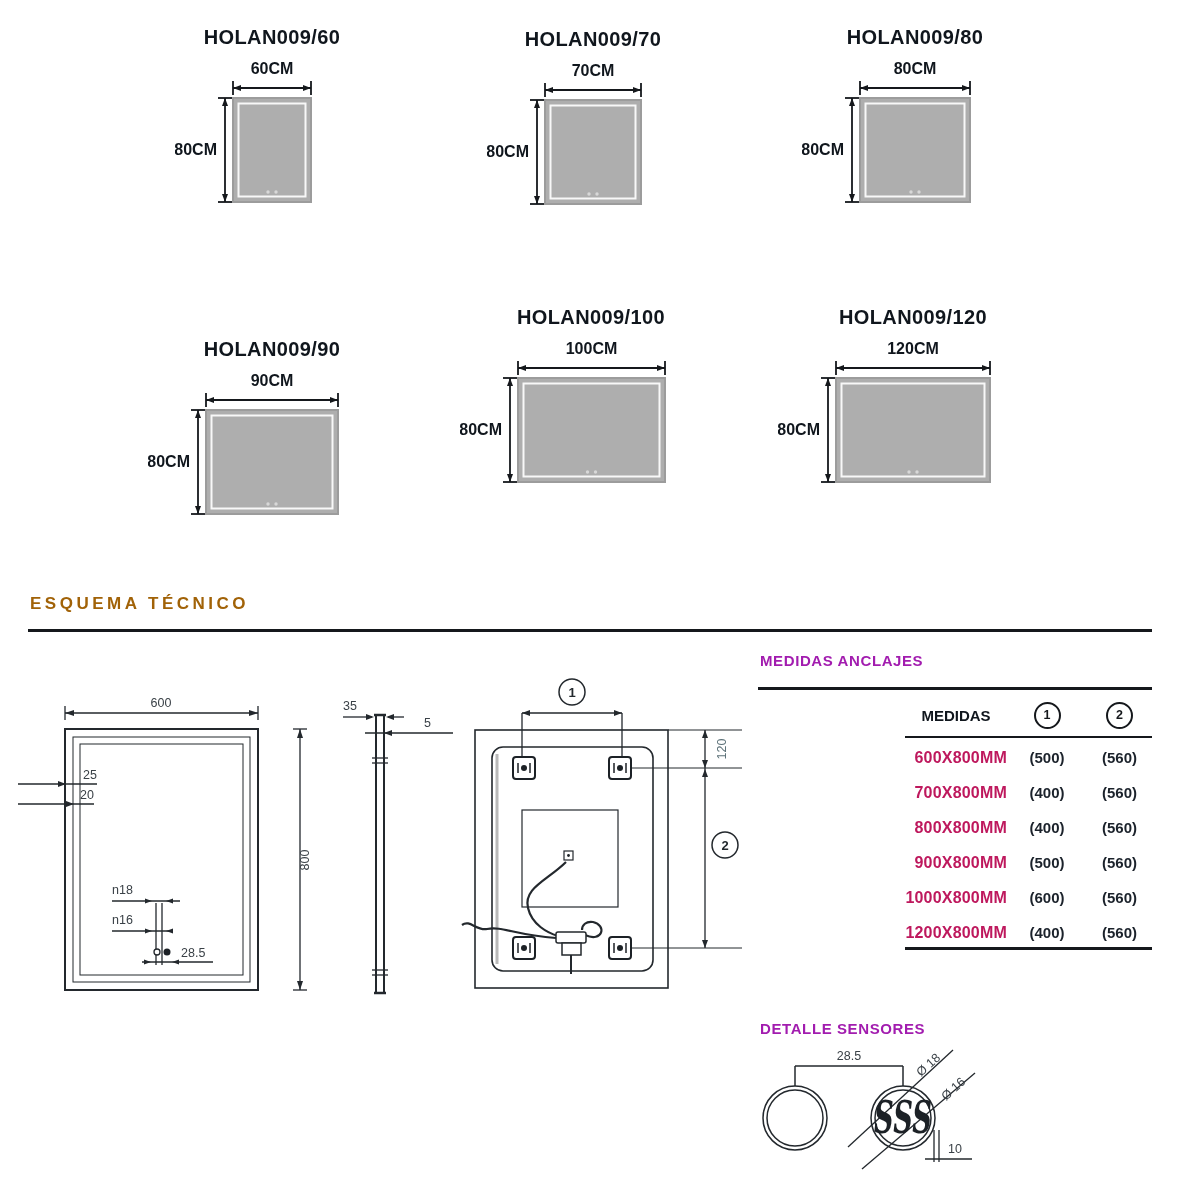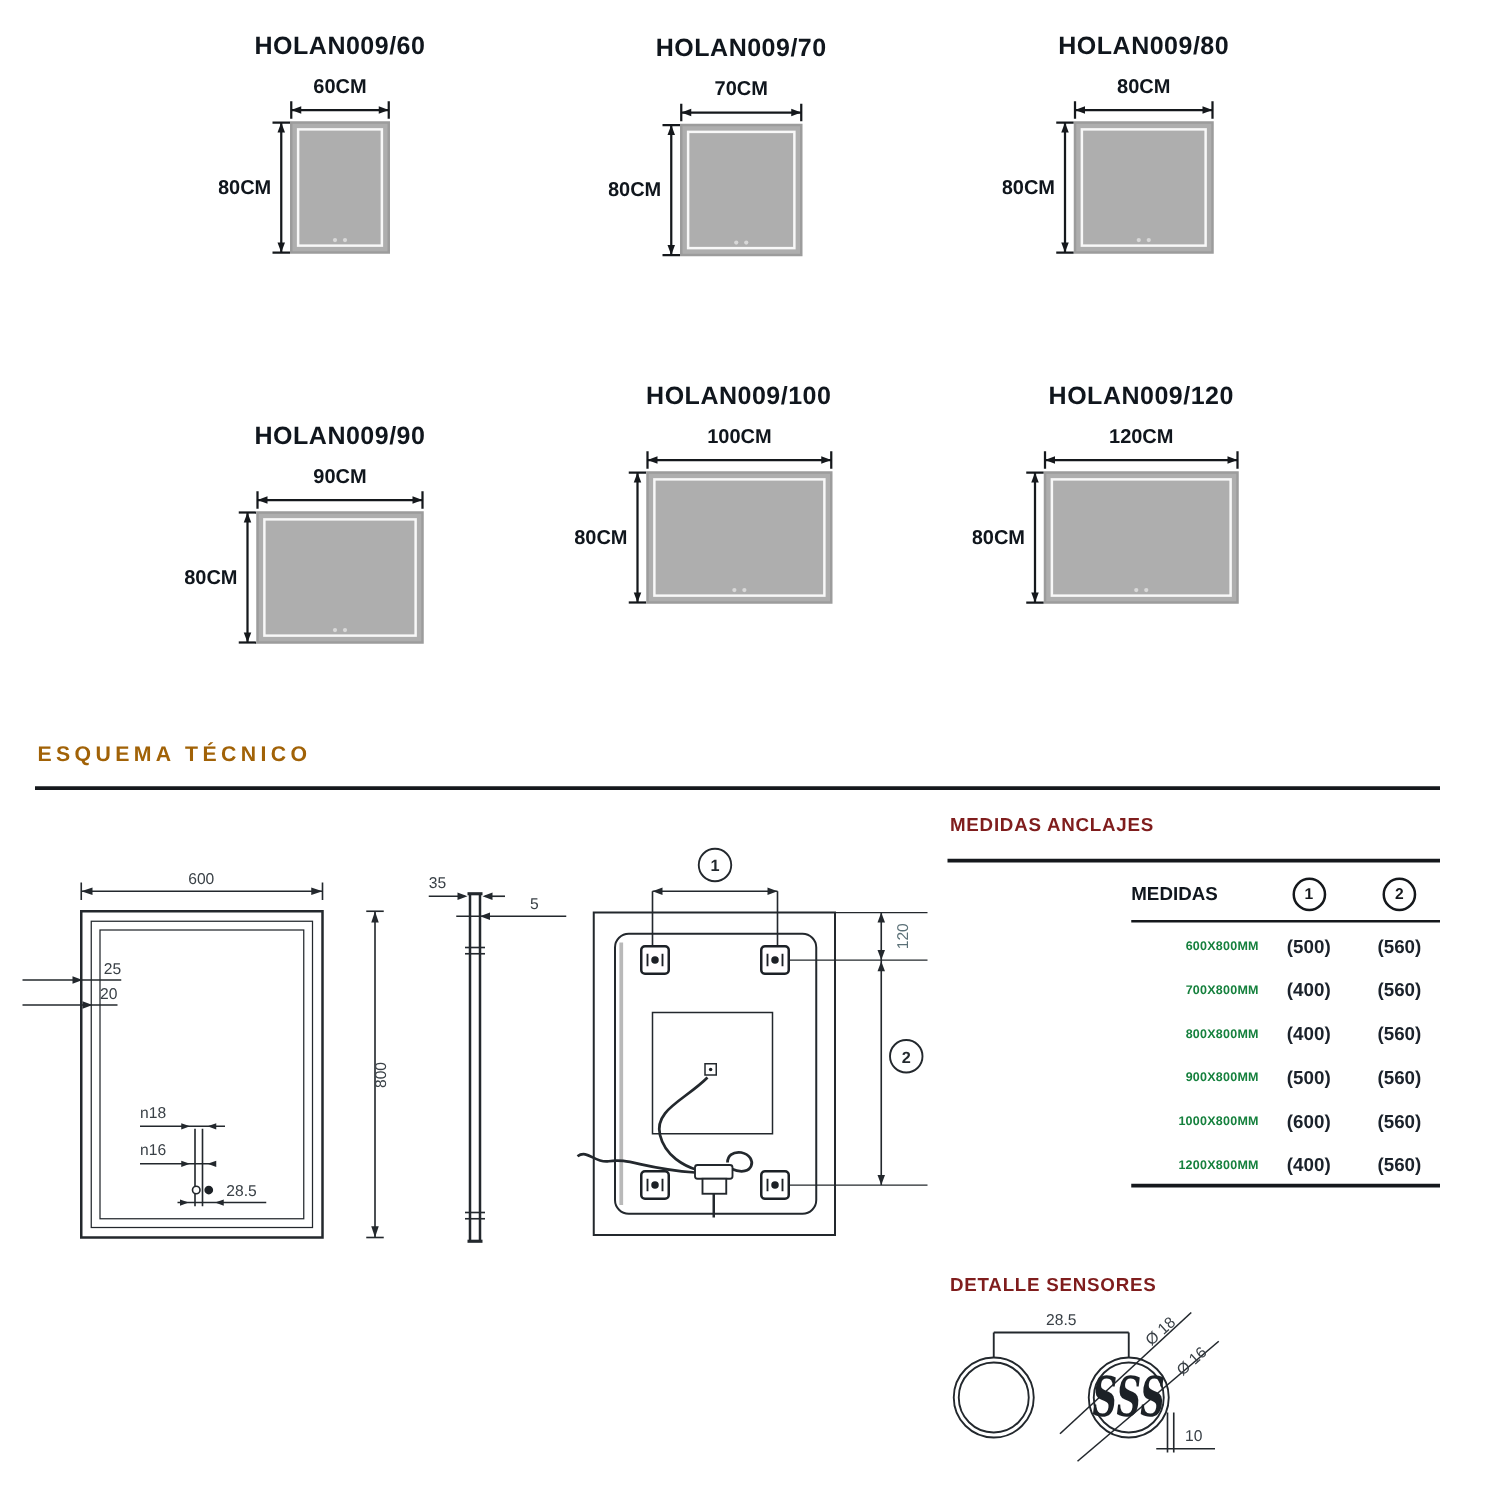--- a/index.html
+++ b/index.html
@@ -8,30 +8,30 @@
   .fig-title{position:absolute;width:300px;text-align:center;font-size:20px;
              font-weight:700;letter-spacing:.4px;color:#10161d;white-space:nowrap}
   .figure{position:absolute}
   .figure svg{position:absolute;top:30px;left:0}
   svg text{font-family:"Liberation Sans",sans-serif}
   .dim-big{font-size:16px;font-weight:700;fill:#10161d}
   .dim-sm{font-size:12.5px;font-weight:500;fill:#3a4147}
   .dim-teal{font-size:12.5px;font-weight:500;fill:#5b7077}
   .circ-ref{font-size:13px;font-weight:600;fill:#23292e}
   .sss{font-size:44px;font-weight:700;font-style:italic;fill:#1c2126;font-family:"DejaVu Serif",serif}
-  .sec-title{position:absolute;font-size:15px;font-weight:700;letter-spacing:.6px;color:#7f1d1d;white-space:nowrap}
+  .sec-title{position:absolute;font-size:15px;font-weight:700;letter-spacing:.6px;color:#a21caf;white-space:nowrap}
   .esq-title{position:absolute;font-size:17px;font-weight:700;letter-spacing:3.5px;color:#a16207;white-space:nowrap}
   .rule{position:absolute;background:#15181c}
   .tbl-head{position:absolute;left:905px;top:700px;width:247px;display:grid;
             grid-template-columns:102px 80px 65px;align-items:center;height:30px}
   .tbl-rows{position:absolute;left:905px;top:740px;width:247px}
   .t-row{display:grid;grid-template-columns:102px 80px 65px;height:35px;align-items:center}
-  .c-med{text-align:right;font-size:10px;font-weight:700;color:#15803d;letter-spacing:.2px}
+  .c-med{text-align:right;font-size:16px;font-weight:700;color:#be185d;letter-spacing:.2px}
   .c-v{text-align:center;font-size:15px;font-weight:600;color:#1b222b}
-  .c-head{text-align:left;font-size:15px;font-weight:700;color:#10161d}
+  .c-head{text-align:center;font-size:15px;font-weight:700;color:#10161d}
   .c-circ{display:flex;justify-content:center}
   .circle-num{display:inline-flex;align-items:center;justify-content:center;width:23px;height:23px;
               border:2px solid #15181c;border-radius:50%;font-size:12.5px;font-weight:700;color:#15181c}
   .drawsvg{position:absolute}
 </style>
 </head>
 <body>
 
 <div class="canvas">
 

